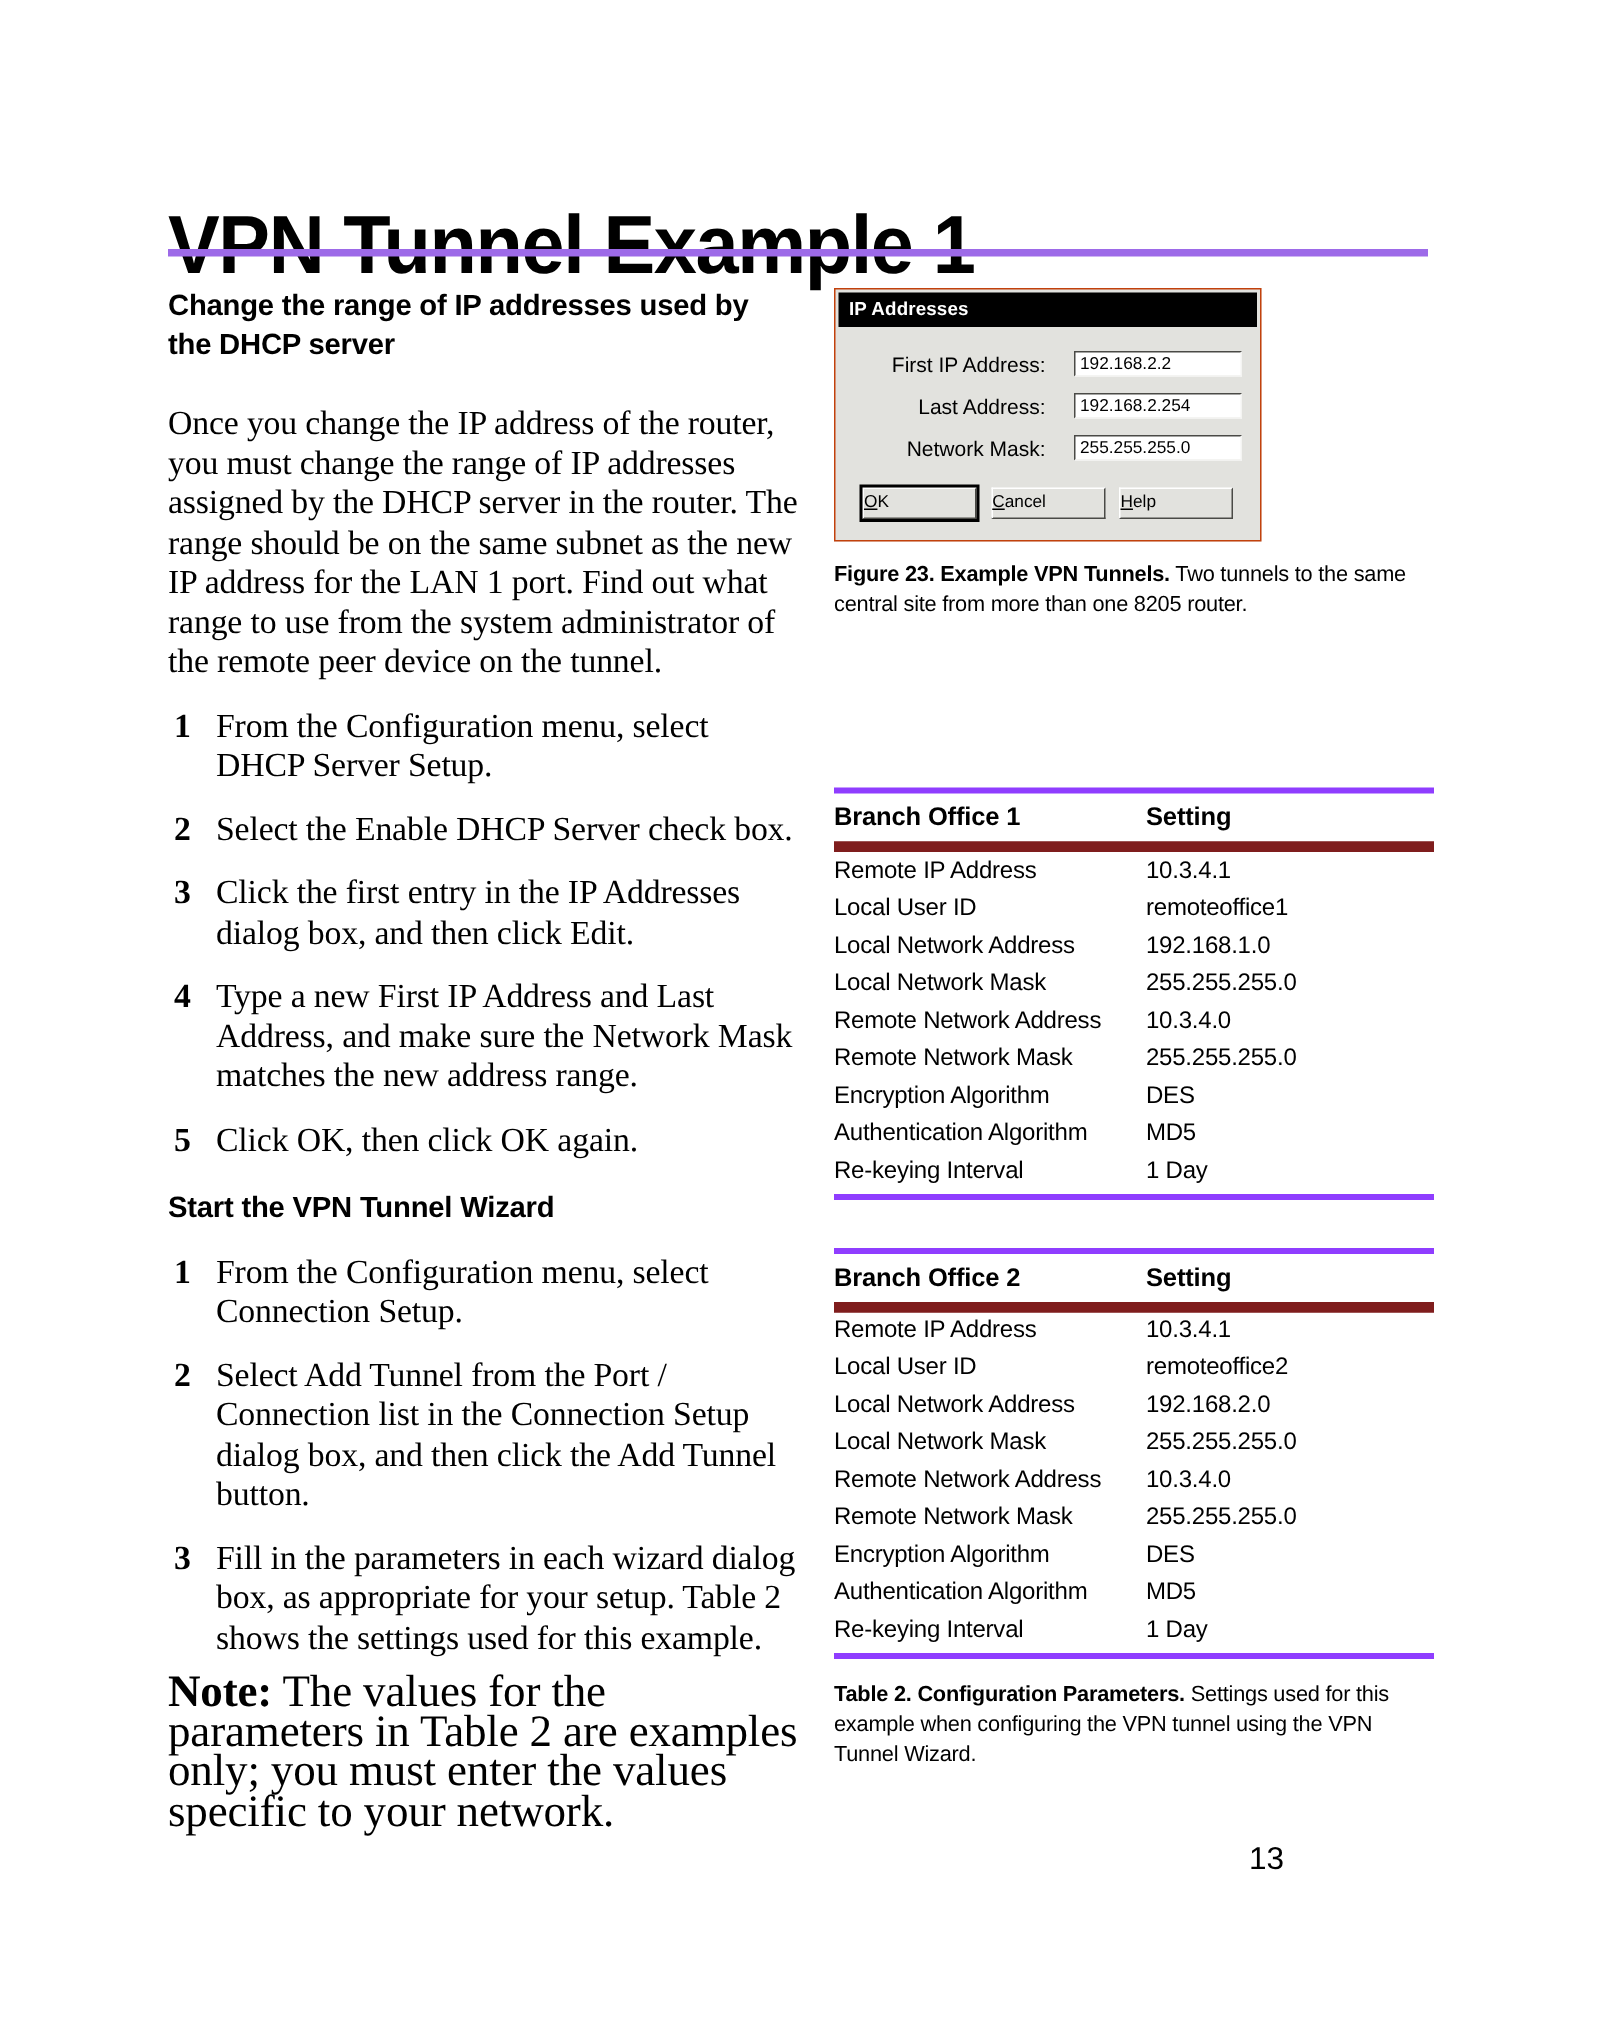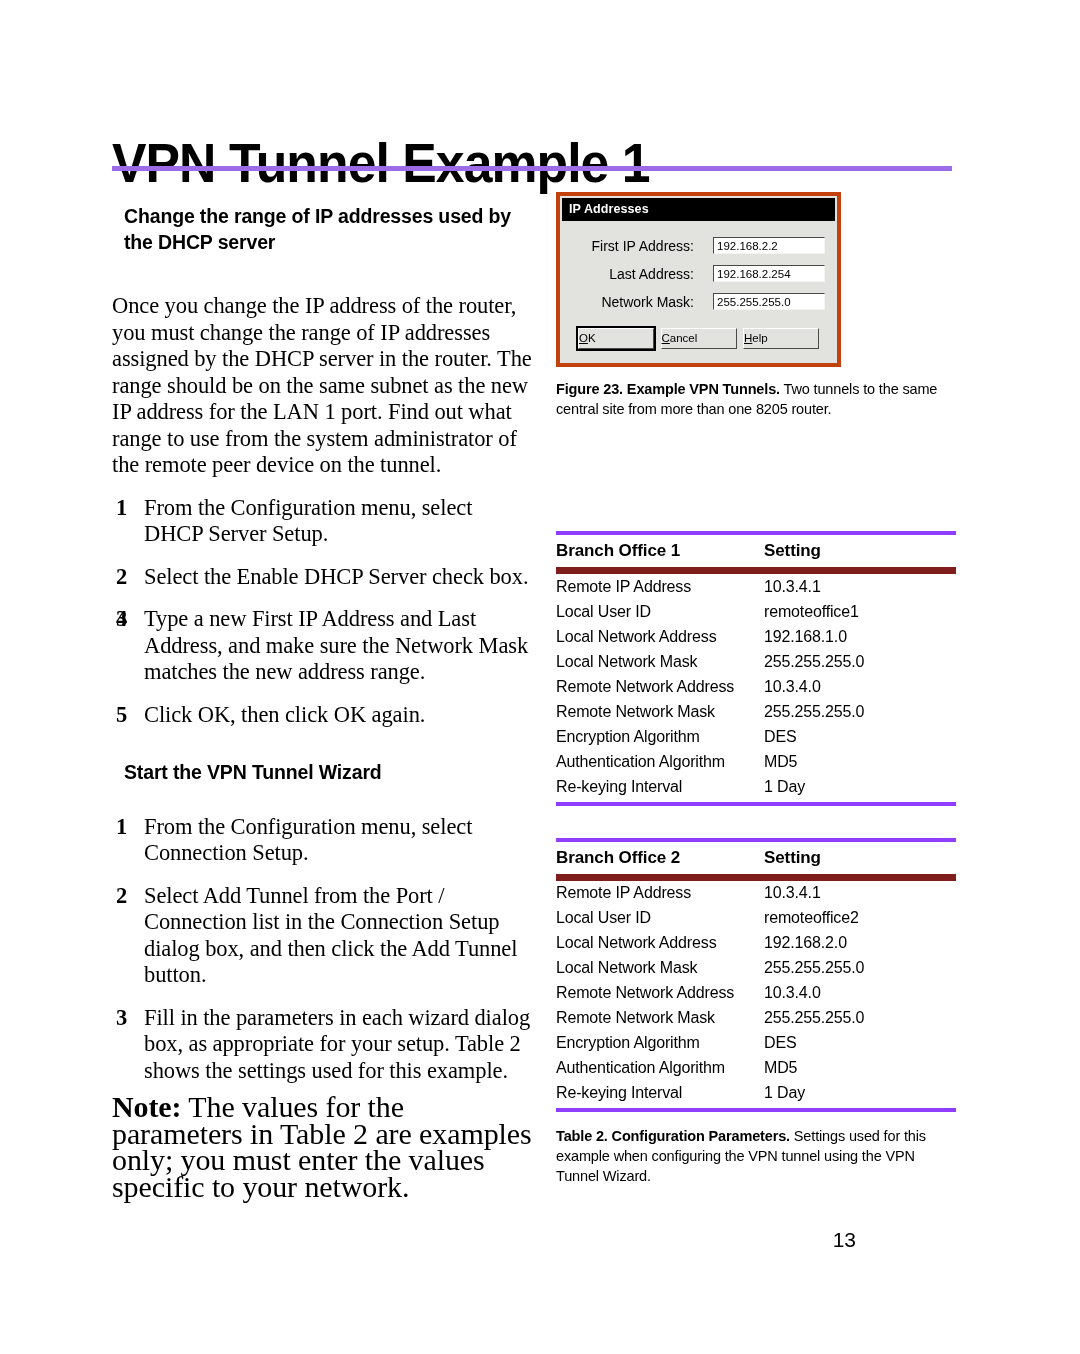--- a/index.html
+++ b/index.html
@@ -62,21 +62,21 @@
     top: 192px;
     width: 400px;
   }
 
   
   h2.section-heading {
     font-family: "Liberation Sans", "DejaVu Sans", sans-serif;
     font-size: 19.5px;
     font-weight: bold;
     line-height: 25.5px;
-    margin: 12px;
+    margin: 0;
     padding: 0;
     letter-spacing: -0.15px;
   }
 
   
   p.body {
     font-family: "Liberation Serif", "DejaVu Serif", serif;
     font-size: 22.5px;
     line-height: 26.5px;
     margin: 0;
@@ -121,21 +121,21 @@
     letter-spacing: -0.1px;
     margin: 0;
   }
   .note-label { font-weight: bold; }
 
   
   .dialog {
     position: relative;
     width: 285px;
     background: #e2e2de;
-    border: 4px solid #c2410c;
+    border: 1px solid #c2410c;
     box-sizing: border-box;
     font-family: "Liberation Sans", "DejaVu Sans", sans-serif;
   }
   .dialog-titlebar {
     background: #000000;
     color: #ffffff;
     font-size: 12.5px;
     font-weight: bold;
     padding: 4px 6px 5px 7px;
     letter-spacing: 0.1px;
@@ -270,21 +270,21 @@
 
     <div class="spacer-26"></div>
 
     <p class="body">Once you change the IP address of the router, you must change the range of IP addresses assigned by the DHCP server in the router. The range should be on the same subnet as the new IP address for the LAN 1 port. Find out what range to use from the system administrator of the remote peer device on the tunnel.</p>
 
     <div class="spacer-16"></div>
 
     <ol class="steps" id="steps-1">
         <li><span class="num">1</span><span>From the Configuration menu, select DHCP Server Setup.</span></li>
         <li><span class="num">2</span><span>Select the Enable DHCP Server check box.</span></li>
-        <li><span class="num">3</span></li>
+        <li><span class="num">3</span><span>Click the first entry in the IP Addresses dialog box, and then click Edit.</span></li>
         <li><span class="num">4</span><span>Type a new First IP Address and Last Address, and make sure the Network Mask matches the new address range.</span></li>
         <li><span class="num">5</span><span>Click OK, then click OK again.</span></li>
       </ol>
 
     <div class="spacer-20"></div>
 
     <h2 class="section-heading">Start the VPN Tunnel Wizard</h2>
 
     <div class="spacer-16"></div>
 

